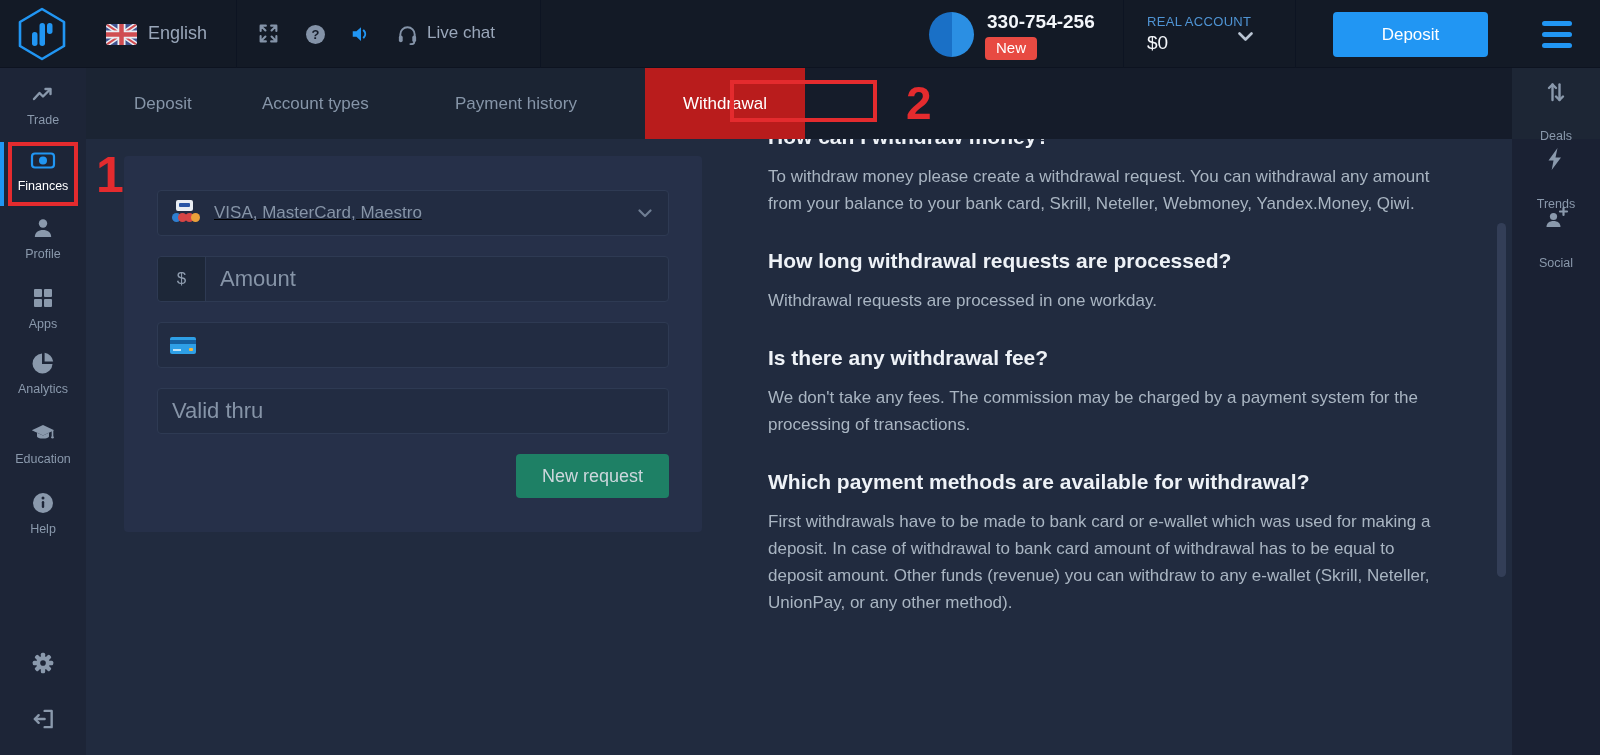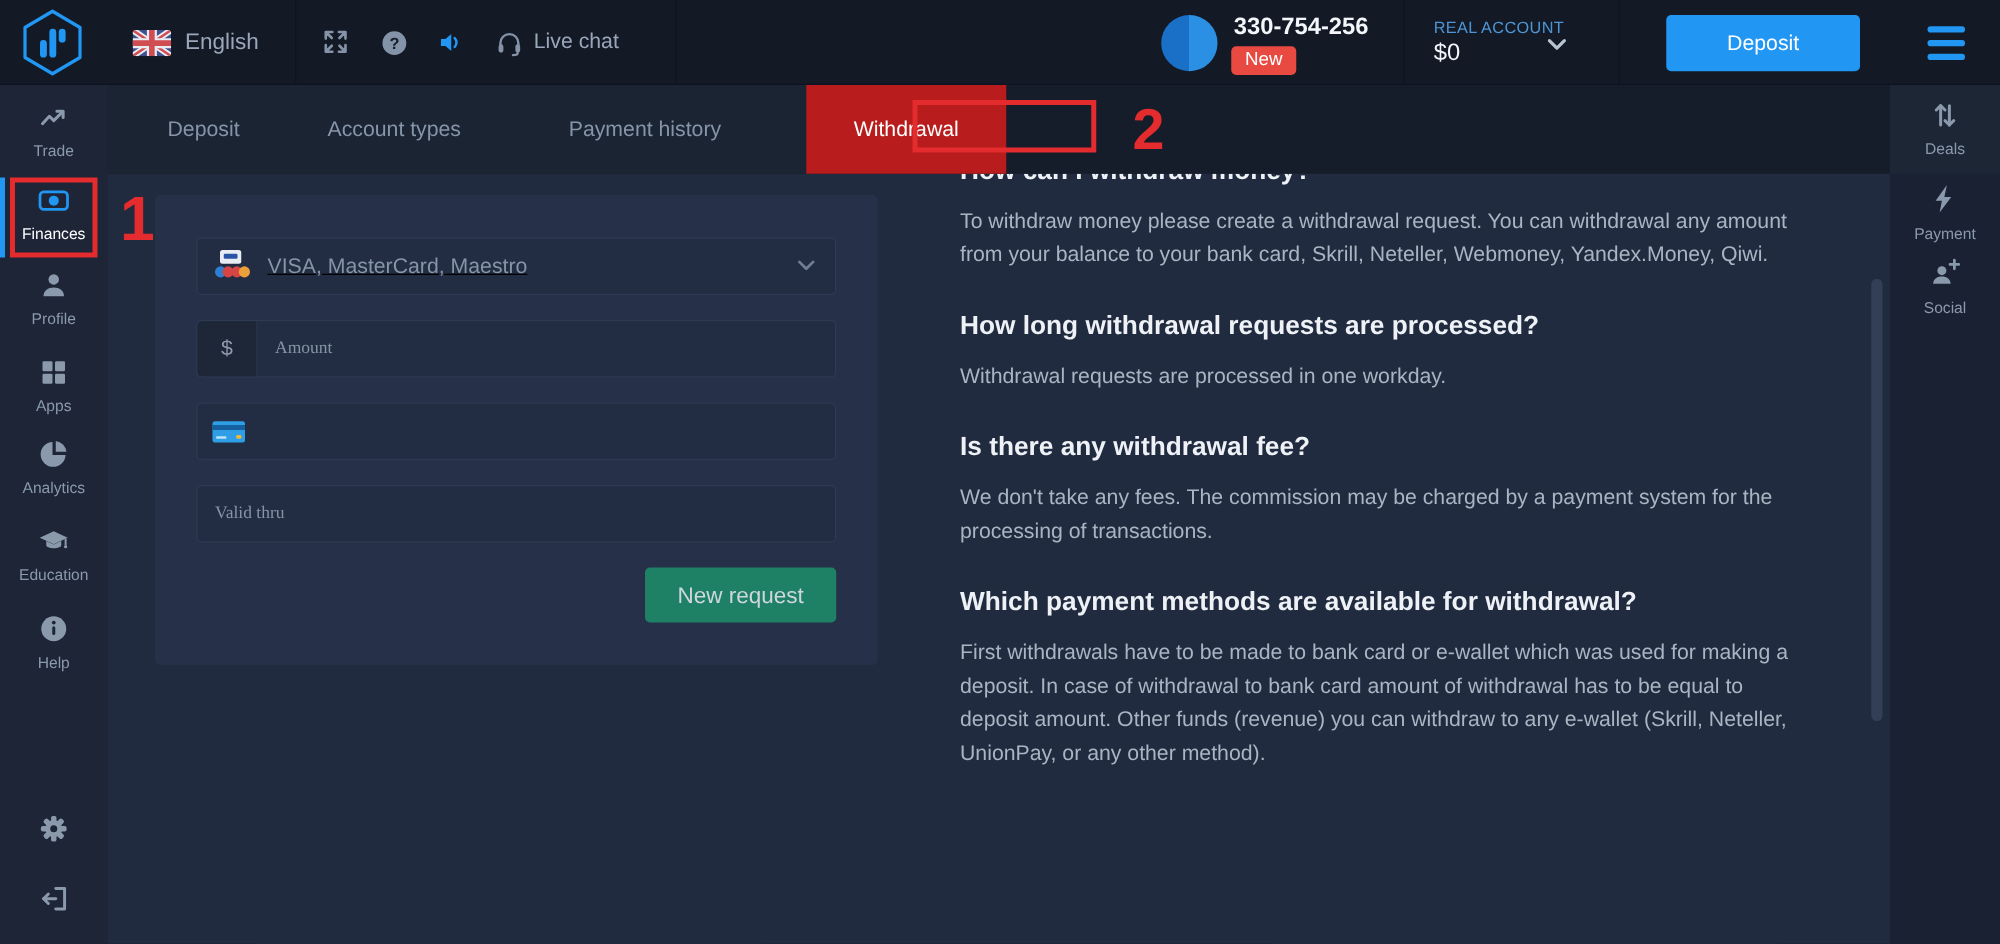--- a/index.html
+++ b/index.html
@@ -47,30 +47,30 @@
   .tabband { position:absolute; left:86px; top:68px; width:1426px; height:71px; background:#151c2a; z-index:10; }
   .tabs-left { position:absolute; left:0; top:0; width:559px; height:71px; background:#1b2433; }
   .tab { position:absolute; top:0; height:71px; line-height:71px; font-size:17px; color:#8695a8; cursor:pointer; }
   .tab-active { position:absolute; left:559px; top:0; width:160px; height:71px; background:#b91c1c;
                 text-align:center; line-height:71px; font-size:17px; color:#ffffff; cursor:pointer; }
 
   
   .rsidebar { position:absolute; right:0; top:68px; width:88px; height:687px; background:#1a2133; z-index:20; }
   .rs-band { position:absolute; left:0; top:0; width:88px; height:71px; background:#1d2635; }
   .rnav { position:absolute; left:0; width:88px; text-align:center; color:#8a99ac; cursor:pointer; }
-  .rnav .lbl { display:block; font-size:12.5px; margin-top:2px; }
+  .rnav .lbl { display:block; font-size:12.5px; margin-top:20px; }
 
   
   .content { position:absolute; left:86px; top:139px; width:1426px; height:616px; background:#212b3f; overflow:hidden; }
 
   .panel { position:absolute; left:38px; top:17px; width:578px; height:376px; background:#263049; border-radius:4px; }
   .field { position:absolute; left:33px; width:512px; height:46px; background:#222c42; border:1px solid #2e3a53;
            border-radius:4px; display:flex; align-items:center; }
   .field input { flex:1; height:100%; background:transparent; border:none; outline:none; color:#86efac;
-                 font-size:14px; font-family:Liberation Serif, serif; padding:0 14px; }
+                 font-size:22px; font-family:Liberation Sans, sans-serif; padding:0 14px; }
   .field input::placeholder { color:#8694a7; opacity:1; }
   .select-field { cursor:pointer;text-decoration:underline; }
   .select-text { flex:1; font-size:17px; color:#8694a7; padding-left:14px; }
   .prefix { width:48px; height:100%; background:#1d2738; border-right:1px solid #2e3a53; color:#8e9cae;
             font-size:17px; display:flex; align-items:center; justify-content:center;
             border-radius:4px 0 0 4px; }
   .micon { width:30px; margin-left:12px; position:relative; height:26px; flex:0 0 auto; }
   .chev { margin-right:16px; color:#6f7e93; }
   .submit-btn { position:absolute; left:392px; top:298px; width:153px; height:44px; background:#1e8065;
                 border:none; border-radius:4px; color:#cdd7dd; font-size:18px; cursor:pointer;
@@ -363,21 +363,21 @@
         </svg>
       </span>
       <span class="lbl">Deals</span>
     </div>
     <div class="rnav" style="top:78px">
       <span>
         <svg width="24" height="27" viewBox="0 0 24 26" fill="#8a99ac">
           <path d="M13.5 1.5L4.5 14h5l-1.8 9.5L17 11h-5.5z"></path>
         </svg>
       </span>
-      <span class="lbl">Payment</span>
+      <span class="lbl">Trends</span>
     </div>
     <div class="rnav" style="top:138px">
       <span>
         <svg width="26" height="26" viewBox="0 0 26 26" fill="#8a99ac">
           <circle cx="10.5" cy="10.5" r="3.6"></circle>
           <path d="M3.5 21c0-3.8 3.1-5.9 7-5.9s7 2.1 7 5.9z"></path>
           <path d="M17 5.5h7M20.5 2v7" stroke="#8a99ac" stroke-width="2.2" fill="none" stroke-linecap="round"></path>
         </svg>
       </span>
       <span class="lbl">Social</span>

